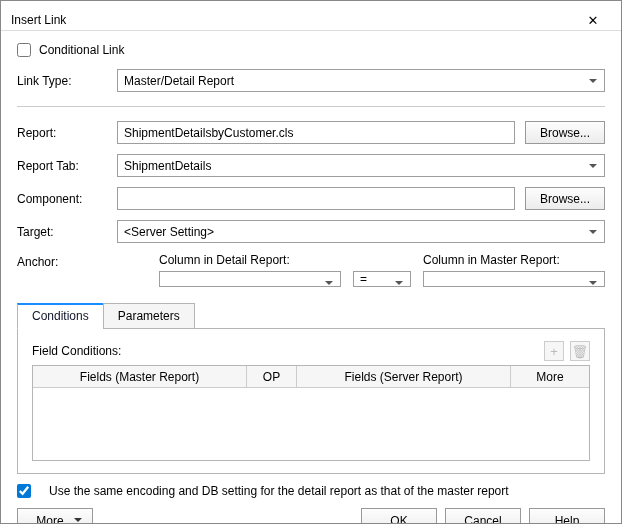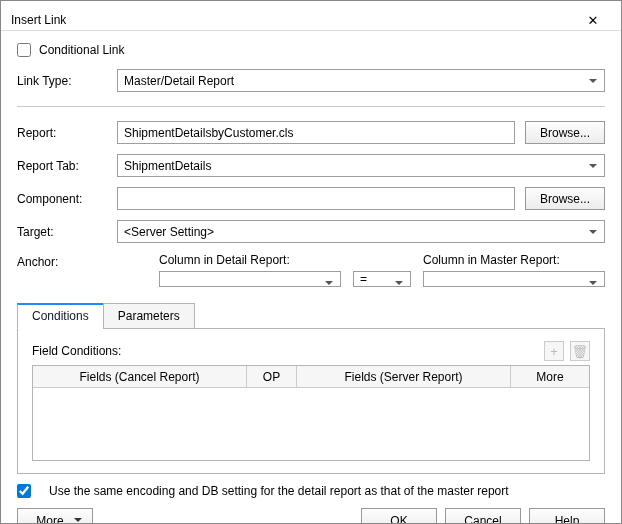--- a/index.html
+++ b/index.html
@@ -319,21 +319,21 @@
         <div class="tool">
             <span>+</span>
           </div>
         <div class="tool">
             <span>🗑</span>
           </div>
       </div>
     </div>
     <div class="grid">
       <div class="grid-header">
-        <div class="gh gh1">Fields (Cancel Report)</div>
+        <div class="gh gh1">Fields (Master Report)</div>
         <div class="gh gh2">OP</div>
         <div class="gh gh3">Fields (Server Report)</div>
         <div class="gh gh4">More</div>
       </div>
       <div class="grid-body"></div>
     </div>
   </div>
 
   <div class="footer-check">
     <input type="checkbox" checked="" style="">

